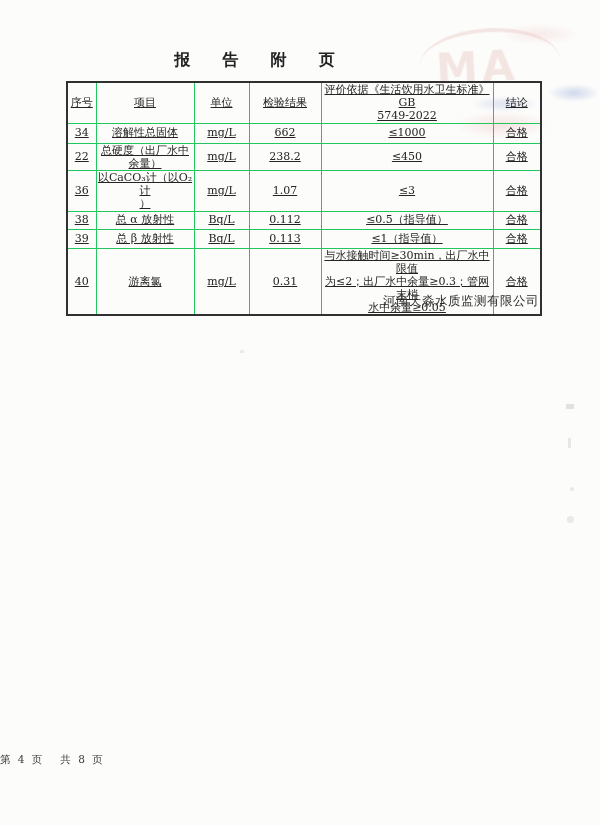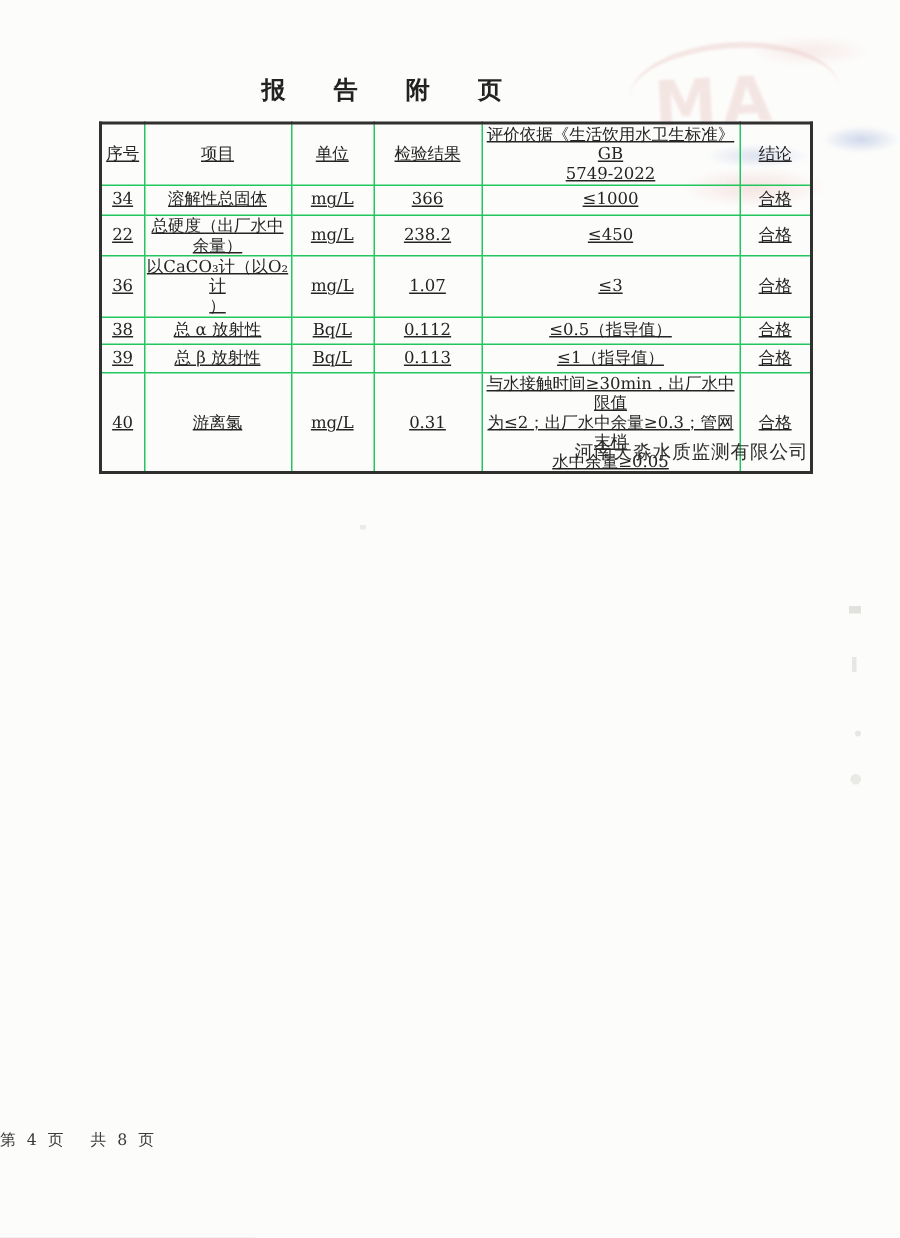--- a/index.html
+++ b/index.html
@@ -127,21 +127,21 @@
       <th>单位</th>
       <th>检验结果</th>
       <th class="wrap hdr-std">评价依据《生活饮用水卫生标准》GB
 5749-2022</th>
       <th>结论</th>
     </tr>
     <tr style="height:20px">
       <td>34</td>
       <td>溶解性总固体</td>
       <td>mg/L</td>
-      <td>366</td>
+      <td>662</td>
       <td>≤1000</td>
       <td>合格</td>
     </tr>
     <tr style="height:19px">
       <td>22</td>
       <td>总硬度（出厂水中余量）</td>
       <td>mg/L</td>
       <td>238.2</td>
       <td>≤450</td>
       <td>合格</td>

